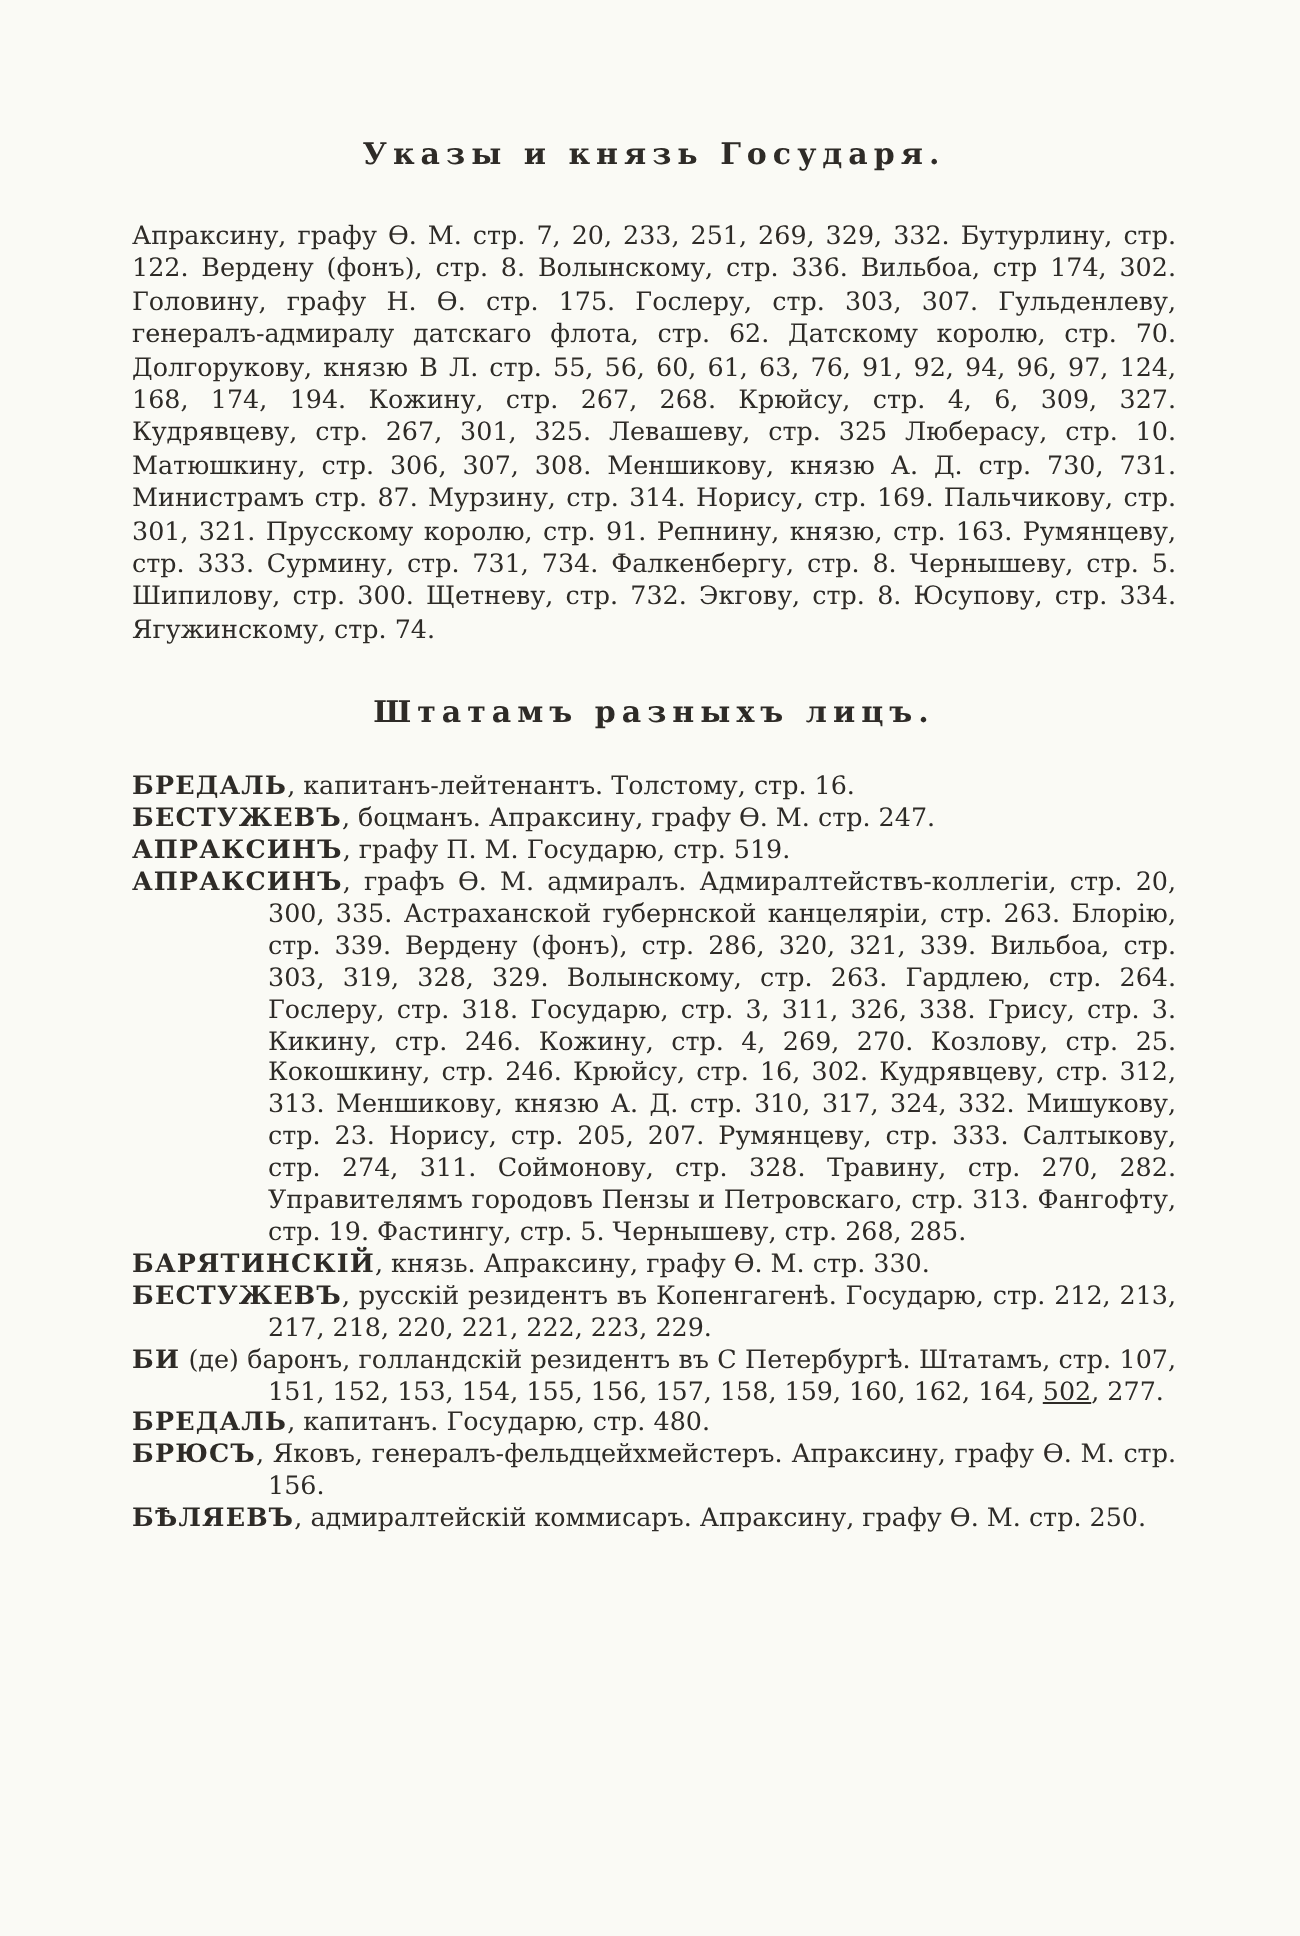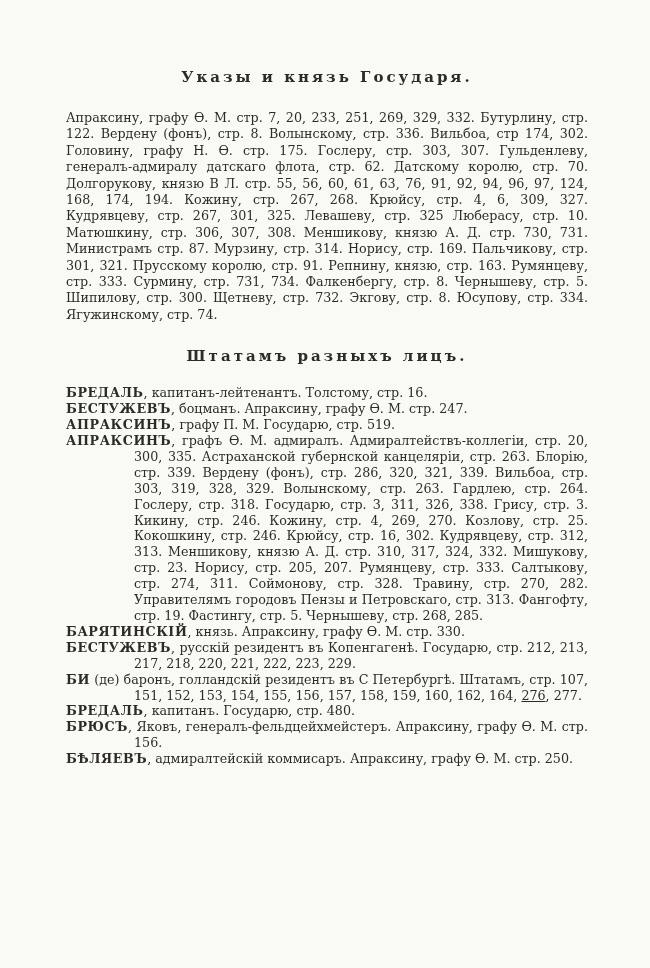--- a/index.html
+++ b/index.html
@@ -73,21 +73,21 @@
     <p class="entry"><span class="entry-name">БЕСТУЖЕВЪ</span><span>, боцманъ. Апраксину, графу Ѳ. М. стр. 247.</span></p>
 
     <p class="entry"><span class="entry-name">АПРАКСИНЪ</span><span>, графу П. М. Государю, стр. 519.</span></p>
 
     <p class="entry"><span class="entry-name">АПРАКСИНЪ</span><span>, графъ Ѳ. М. адмиралъ. Адмиралтействъ-коллегіи, стр. 20, 300, 335. Астраханской губернской канцеляріи, стр. 263. Блорію, стр. 339. Вердену (фонъ), стр. 286, 320, 321, 339. Вильбоа, стр. 303, 319, 328, 329. Волынскому, стр. 263. Гардлею, стр. 264. Гослеру, стр. 318. Государю, стр. 3, 311, 326, 338. Грису, стр. 3. Кикину, стр. 246. Кожину, стр. 4, 269, 270. Козлову, стр. 25. Кокошкину, стр. 246. Крюйсу, стр. 16, 302. Кудрявцеву, стр. 312, 313. Меншикову, князю А. Д. стр. 310, 317, 324, 332. Мишукову, стр. 23. Норису, стр. 205, 207. Румянцеву, стр. 333. Салтыкову, стр. 274, 311. Соймонову, стр. 328. Травину, стр. 270, 282. Управителямъ городовъ Пензы и Петровскаго, стр. 313. Фангофту, стр. 19. Фастингу, стр. 5. Чернышеву, стр. 268, 285.</span></p>
 
     <p class="entry"><span class="entry-name">БАРЯТИНСКІЙ</span><span>, князь. Апраксину, графу Ѳ. М. стр. 330.</span></p>
 
     <p class="entry"><span class="entry-name">БЕСТУЖЕВЪ</span><span>, русскій резидентъ въ Копенгагенѣ. Государю, стр. 212, 213, 217, 218, 220, 221, 222, 223, 229.</span></p>
 
-    <p class="entry"><span class="entry-name">БИ</span><span> (де) баронъ, голландскій резидентъ въ С Петербургѣ. Штатамъ, стр. 107, 151, 152, 153, 154, 155, 156, 157, 158, 159, 160, 162, 164, </span><span class="u">276</span><span>, 277.</span></p>
+    <p class="entry"><span class="entry-name">БИ</span><span> (де) баронъ, голландскій резидентъ въ С Петербургѣ. Штатамъ, стр. 107, 151, 152, 153, 154, 155, 156, 157, 158, 159, 160, 162, 164, </span><span class="u">502</span><span>, 277.</span></p>
 
     <p class="entry"><span class="entry-name">БРЕДАЛЬ</span><span>, капитанъ. Государю, стр. 480.</span></p>
 
     <p class="entry"><span class="entry-name">БРЮСЪ</span><span>, Яковъ, генералъ-фельдцейхмейстеръ. Апраксину, графу Ѳ. М. стр. 156.</span></p>
 
     <p class="entry"><span class="entry-name">БѢЛЯЕВЪ</span><span>, адмиралтейскій коммисаръ. Апраксину, графу Ѳ. М. стр. 250.</span></p>
 
   </div>
 
 </div>

